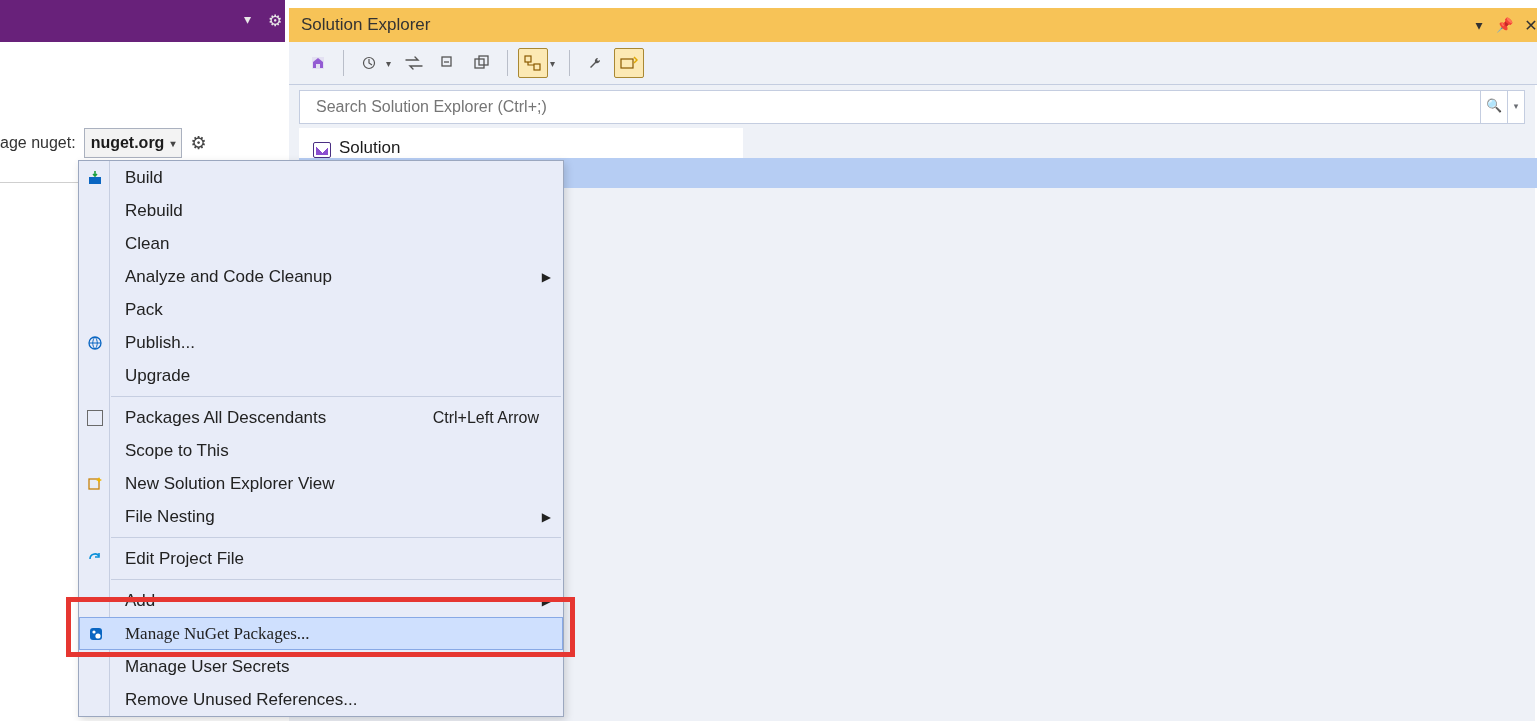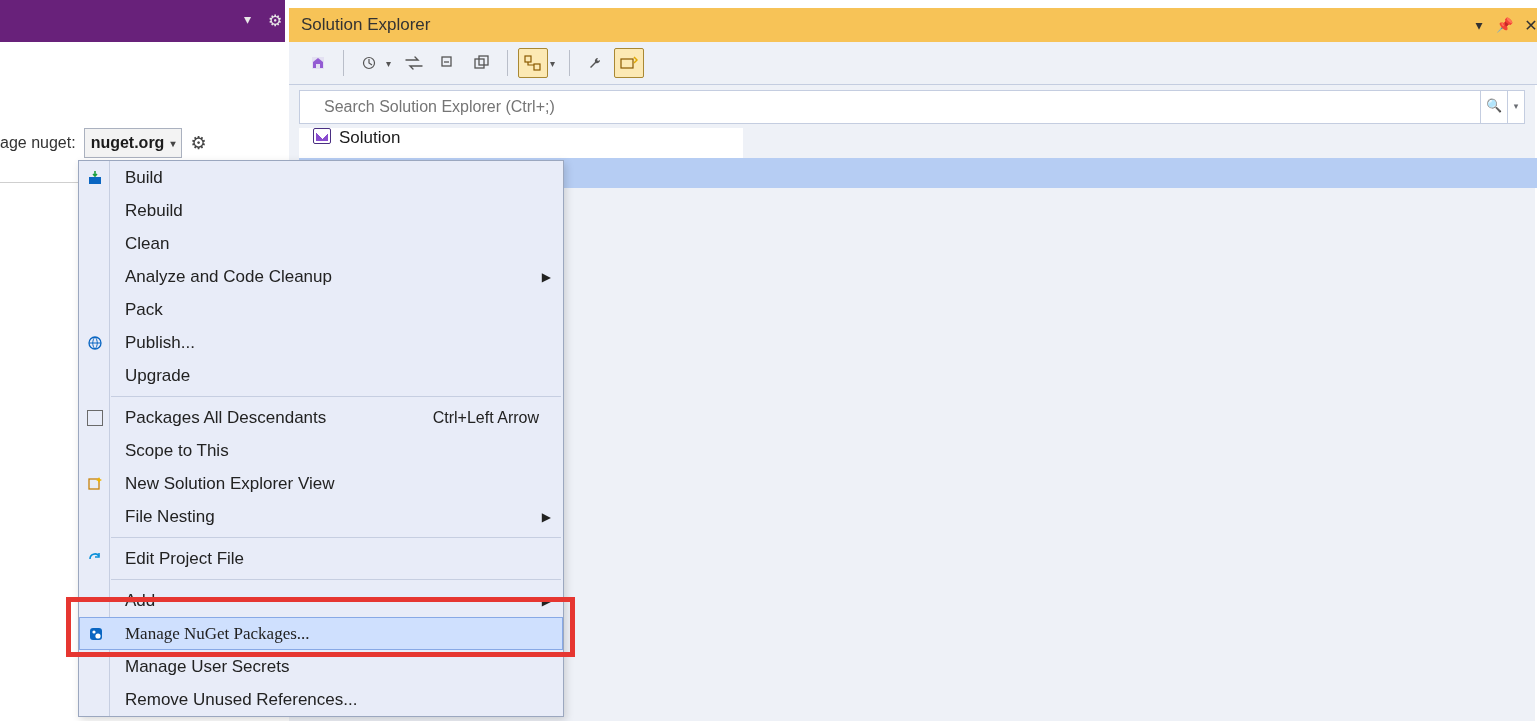--- a/index.html
+++ b/index.html
@@ -126,21 +126,21 @@
     background: #fff;
     display: flex;
     align-items: center;
     color: #6a6d73;
   }
   .searchbox input {
     flex: 1;
     border: none;
     outline: none;
     font-size: 16px;
-    padding: 0 24px;
+    padding: 0 16px;
     color: #6a6d73;
     background: transparent;
   }
   .searchbox .sb-icon {
     width: 26px;
     text-align: center;
     border-left: 1px solid var(--border);
     height: 100%;
     line-height: 30px;
     font-size: 13px;
@@ -155,21 +155,21 @@
   }
 
   .tree {
     position: absolute;
     left: 10px; top: 86px;
     right: 10px;
   }
   .tree-row {
     height: 30px;
     display: flex;
-    align-items: flex-start;
+    align-items: flex-end;
     padding-left: 14px;
     font-size: 17px;
   }
   .tree-row.selected { background: var(--selection); }
   .tree-row .sln-icon {
     width: 18px; height: 16px;
     margin-right: 8px;
     position: relative;
   }
   

